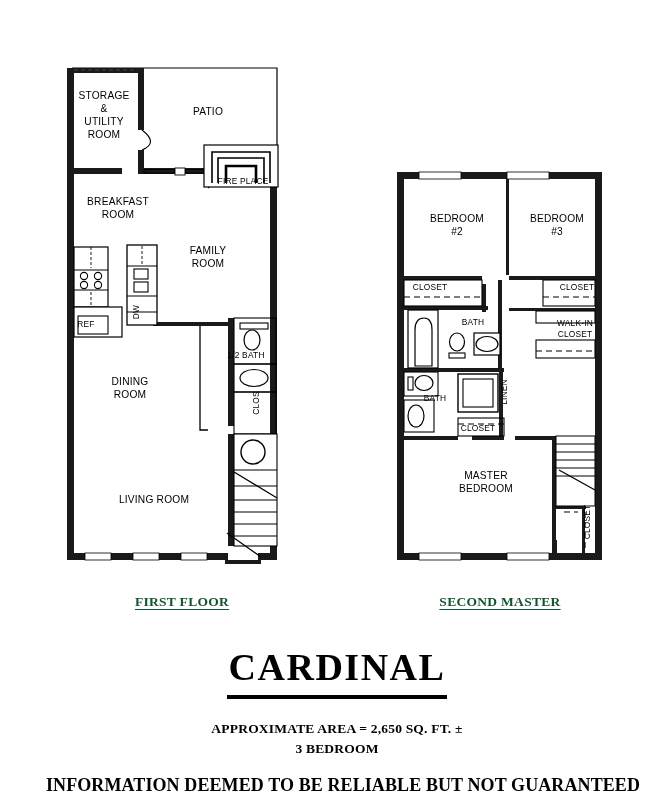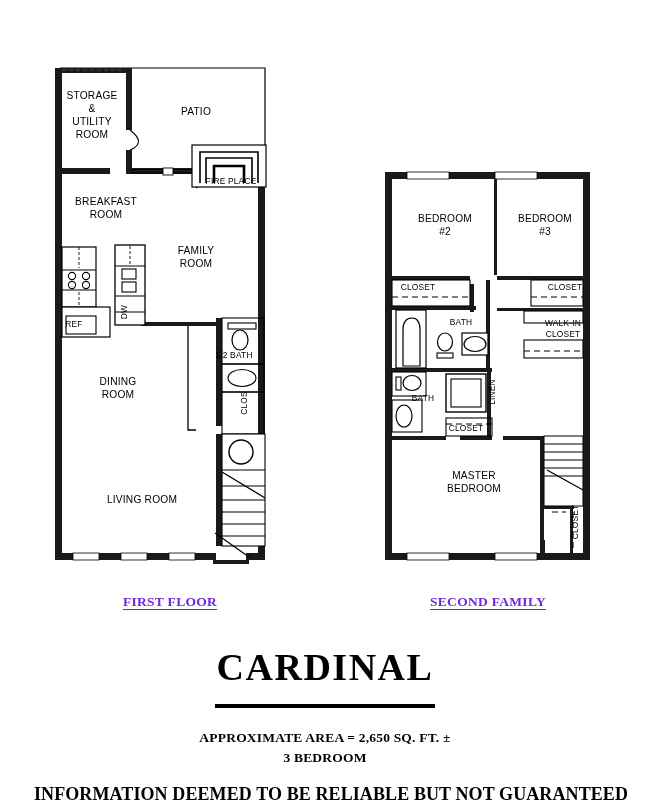--- a/index.html
+++ b/index.html
@@ -10,37 +10,37 @@
   body {
     width: 650px;
     height: 812px;
     position: relative;
     font-family: "Liberation Sans", sans-serif;
     color: #000000;
     overflow: hidden;
   }
   #sheet {
     position: absolute;
-    left: 0; top: 0;
+    left: 12px; top: 0;
     width: 534px;
     height: 812px;
     background: #ffffff;
   }
   svg.plan {
     position: absolute;
     left: 0; top: 0;
     width: 650px;
     height: 812px;
   }
   .caption {
     position: absolute;
     text-align: center;
     font-family: "Liberation Serif", serif;
     font-weight: bold;
-    color: #6d28d9;
+    color: #14532d;
   }
   .floor-caption {
     font-size: 13.5px;
     letter-spacing: 0.3px;
     text-decoration: underline;
     text-underline-offset: 3px;
   }
   #caption-first {
     left: 60px;
     top: 594px;
@@ -59,21 +59,21 @@
     text-align: center;
   }
   #plan-title {
     font-family: "Liberation Serif", serif;
     font-weight: bold;
     font-size: 38px;
     letter-spacing: 1.5px;
     line-height: 42px;
     display: inline-block;
     border-bottom: 4px solid #000;
-    padding: 0 2px 16px 2px;
+    padding: 0 2px 7px 2px;
     text-align: center;
   }
   .spec-line {
     font-family: "Liberation Serif", serif;
     font-weight: bold;
     font-size: 13.5px;
     letter-spacing: 0.2px;
     margin-top: 4px;
   }
   #spec-area { margin-top: 22px; }
@@ -392,21 +392,21 @@
         <text class="room-sm" x="563" y="326">WALK-IN</text>
         <text class="room-sm" x="563" y="337">CLOSET</text>
         <text class="room-sm" x="423" y="401">BATH</text>
         <text class="room-sm" x="495" y="392" transform="rotate(-90 495 392)">LINEN</text>
         <text class="room-sm" x="466" y="431">CLOSET</text>
         <text class="room-sm" x="578" y="522" transform="rotate(-90 578 522)">CLOSET</text>
       </g>
   </svg>
 
   <div class="caption floor-caption" id="caption-first">FIRST FLOOR</div>
-  <div class="caption floor-caption" id="caption-second">SECOND FAMILY</div>
+  <div class="caption floor-caption" id="caption-second">SECOND MASTER</div>
 
   <div id="title-block">
     <div id="plan-title">CARDINAL</div>
     <div class="spec-line" id="spec-area">APPROXIMATE AREA = 2,650 SQ. FT. ±</div>
     <div class="spec-line">3 BEDROOM</div>
     <div id="disclaimer">INFORMATION DEEMED TO BE RELIABLE BUT NOT GUARANTEED</div>
   </div>
 
 </div>
 

